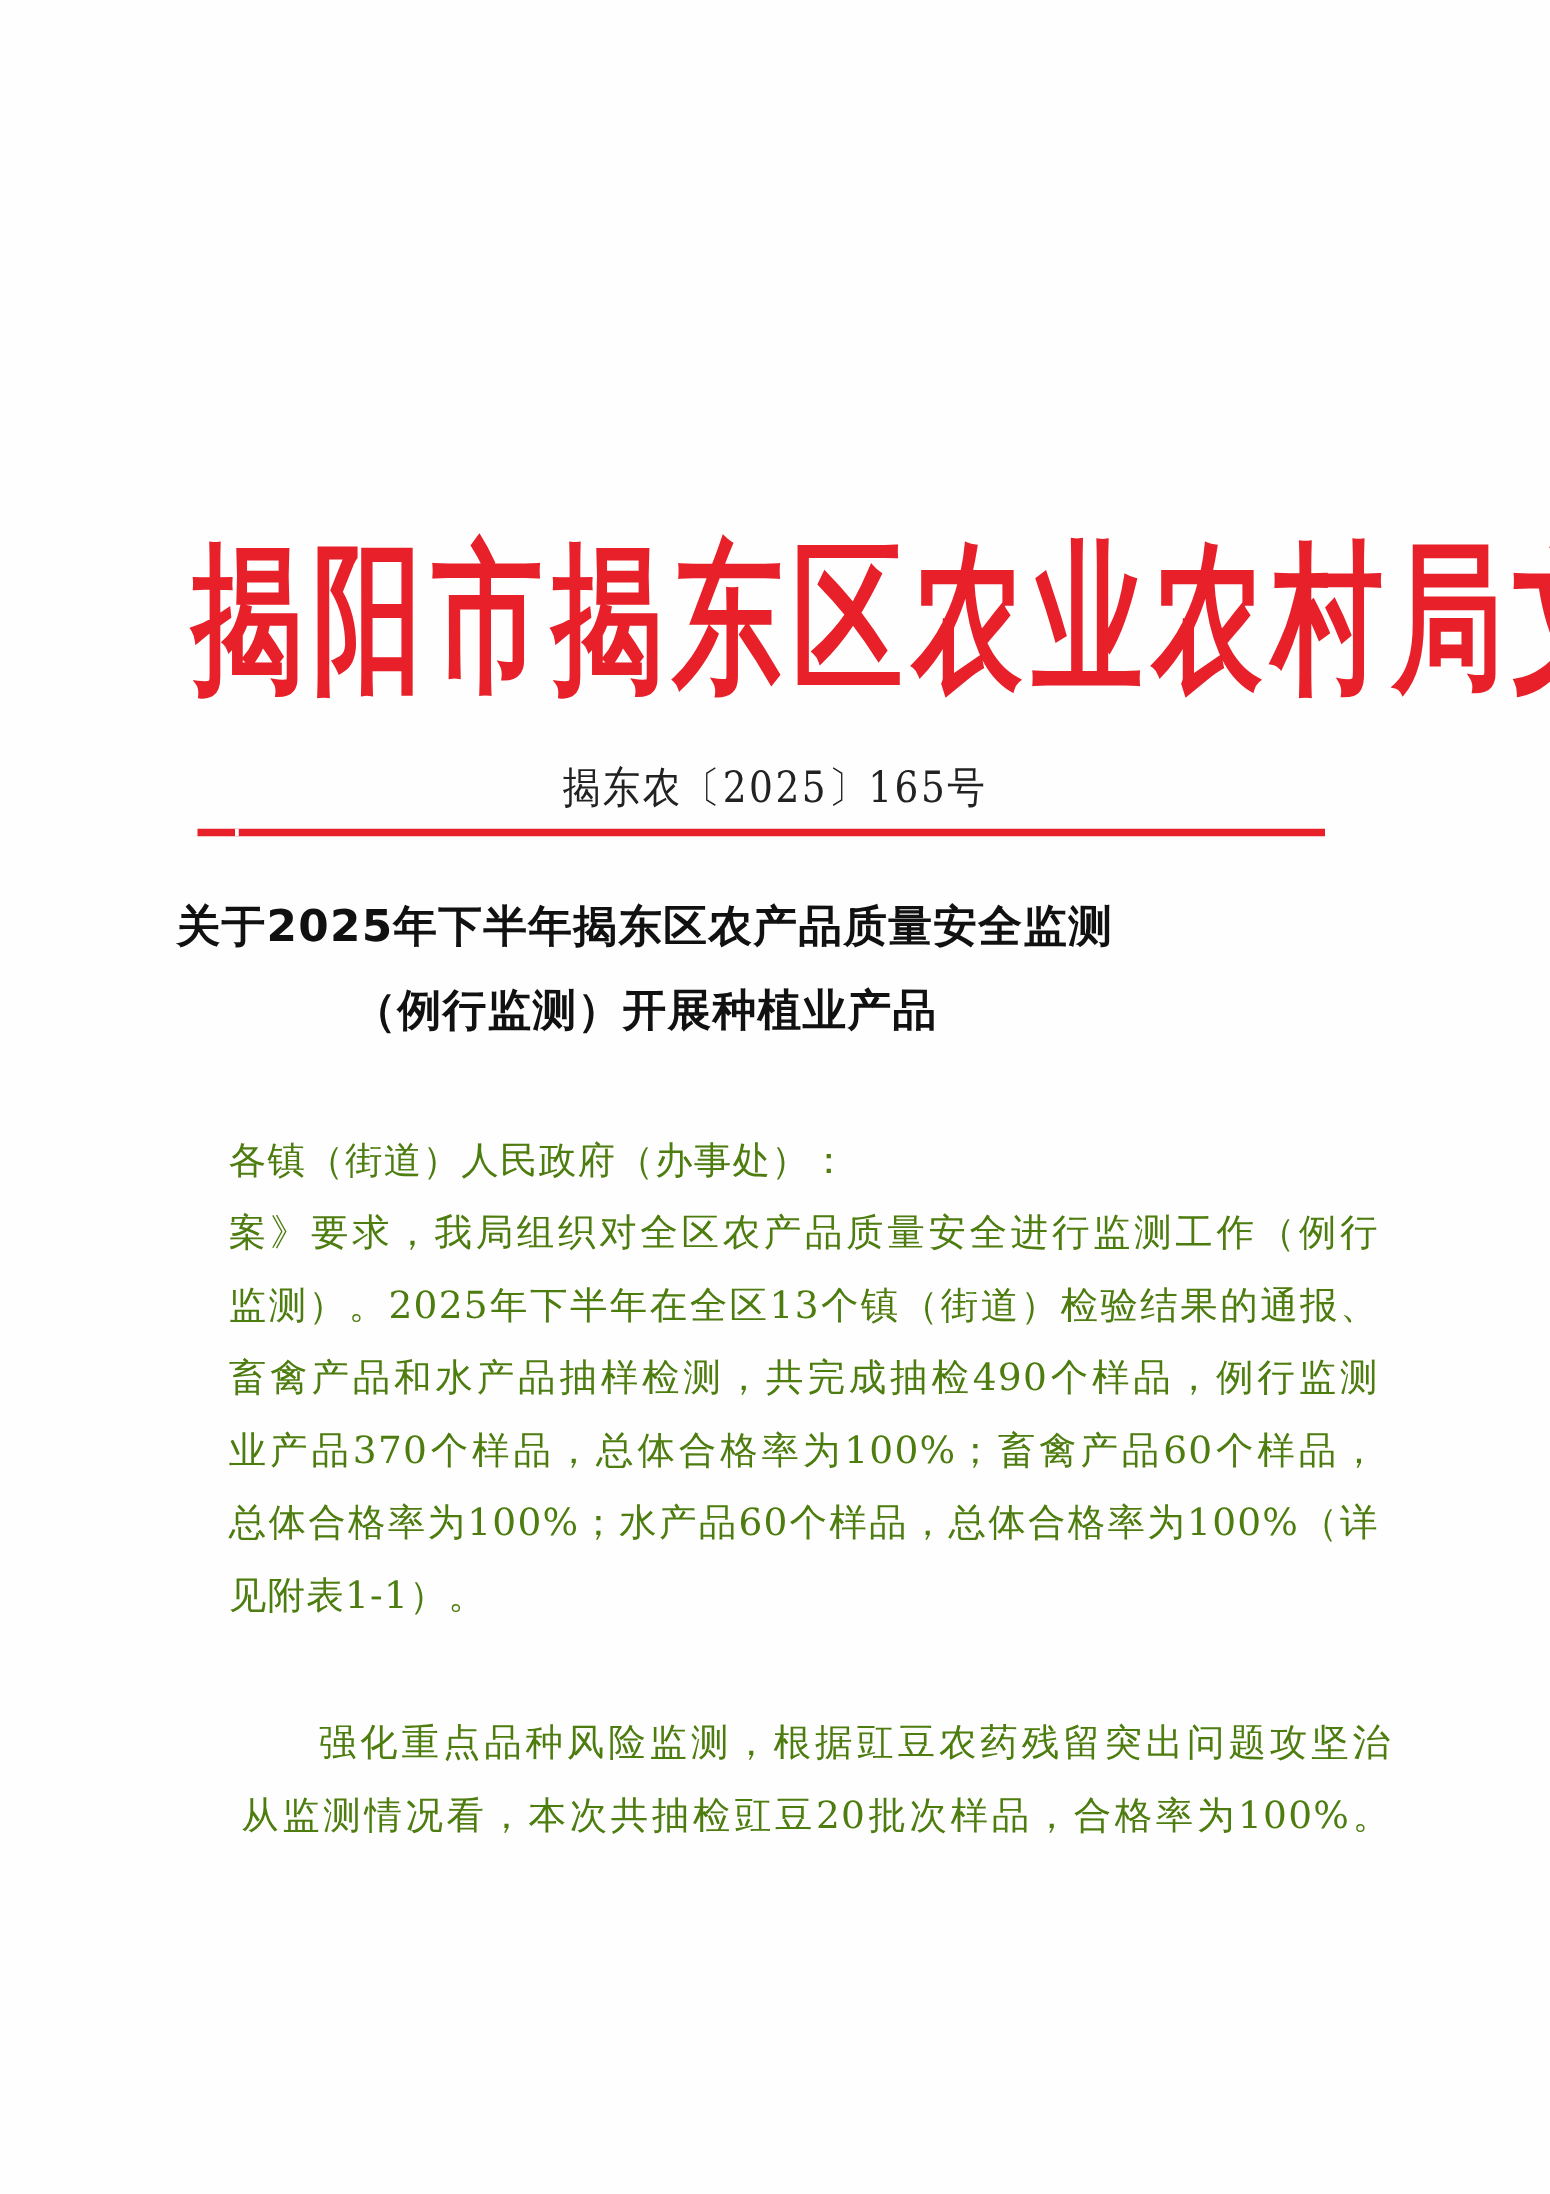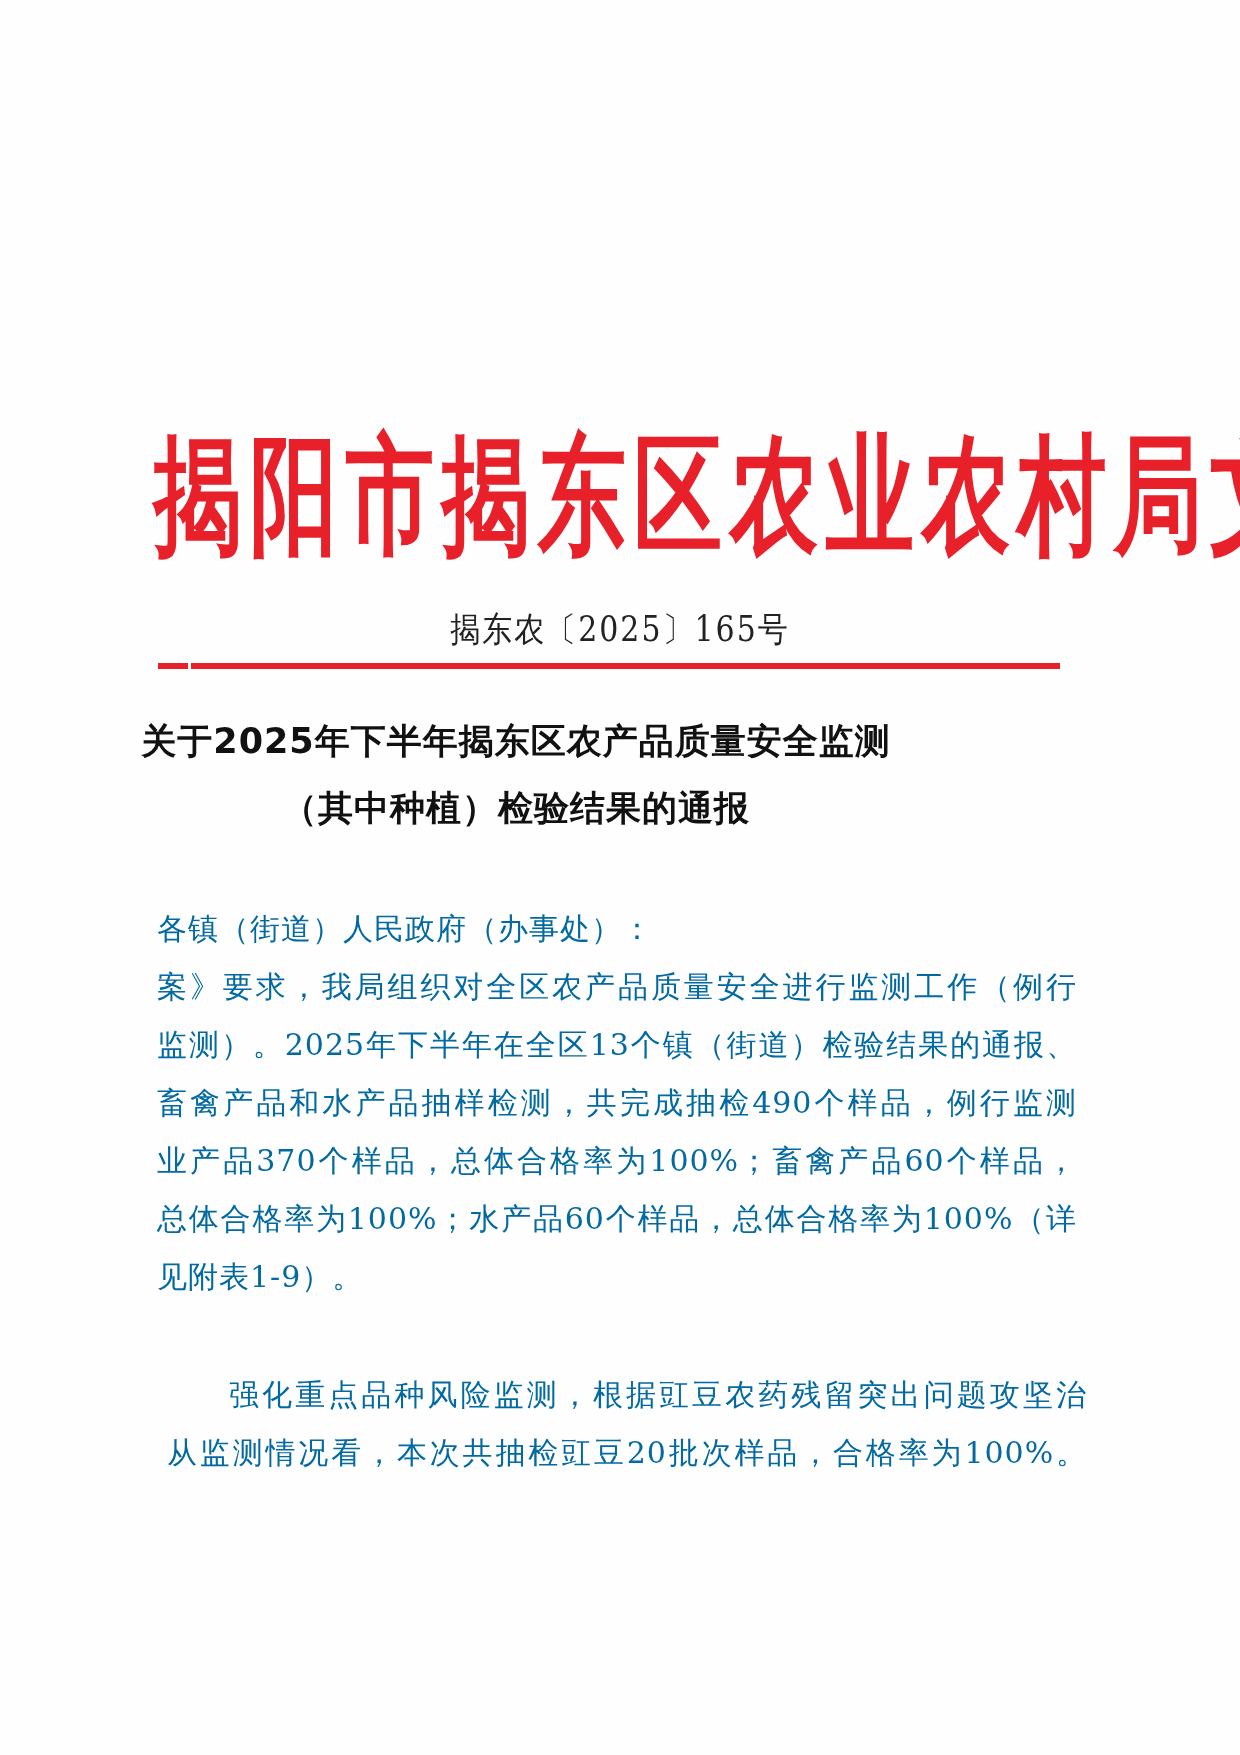--- a/index.html
+++ b/index.html
@@ -78,25 +78,25 @@
       font-family: "DejaVu Sans", "Liberation Sans", sans-serif;
       font-weight: bold;
       font-size: 35px;
       color: #111;
       letter-spacing: 1px;
     }
     .title.line1 { top: 718px; }
     .title.line2 { top: 785px; }
     .body-text {
       position: absolute;
-      left: 157px;
+      left: 183px;
       width: 920px;
       font-size: 30px;
       line-height: 58px;
-      color: #0369a1;
+      color: #4d7c0f;
     }
     .body-text .line {
       display: block;
       white-space: nowrap;
       text-align: justify;
       text-align-last: justify;
       letter-spacing: 1px;
     }
     .body-text .line.last {
       text-align-last: left;
@@ -130,33 +130,33 @@
 
   </div>
 
   <div class="doc-number">揭东农〔2025〕165号</div>
 
   <div class="red-rule">
     <div class="gap"></div>
   </div>
 
   <div class="title line1">关于2025年下半年揭东区农产品质量安全监测</div>
-  <div class="title line2">（其中种植）检验结果的通报</div>
+  <div class="title line2">（例行监测）开展种植业产品</div>
 
   <div class="body-text salutation">
     <span class="line last">各镇（街道）人民政府（办事处）：</span>
   </div>
 
   <div class="body-text p1">
     <span class="line">案》要求，我局组织对全区农产品质量安全进行监测工作（例行</span>
     <span class="line">监测）。2025年下半年在全区13个镇（街道）检验结果的通报、</span>
     <span class="line">畜禽产品和水产品抽样检测，共完成抽检490个样品，例行监测</span>
     <span class="line">业产品370个样品，总体合格率为100%；畜禽产品60个样品，</span>
     <span class="line">总体合格率为100%；水产品60个样品，总体合格率为100%（详</span>
-    <span class="line last">见附表1-9）。</span>
+    <span class="line last">见附表1-1）。</span>
   </div>
 
   <div class="body-text p2">
     <span class="line indent">强化重点品种风险监测，根据豇豆农药残留突出问题攻坚治</span>
     <span class="line">从监测情况看，本次共抽检豇豆20批次样品，合格率为100%。</span>
   </div>
 
 
 </div>
 

